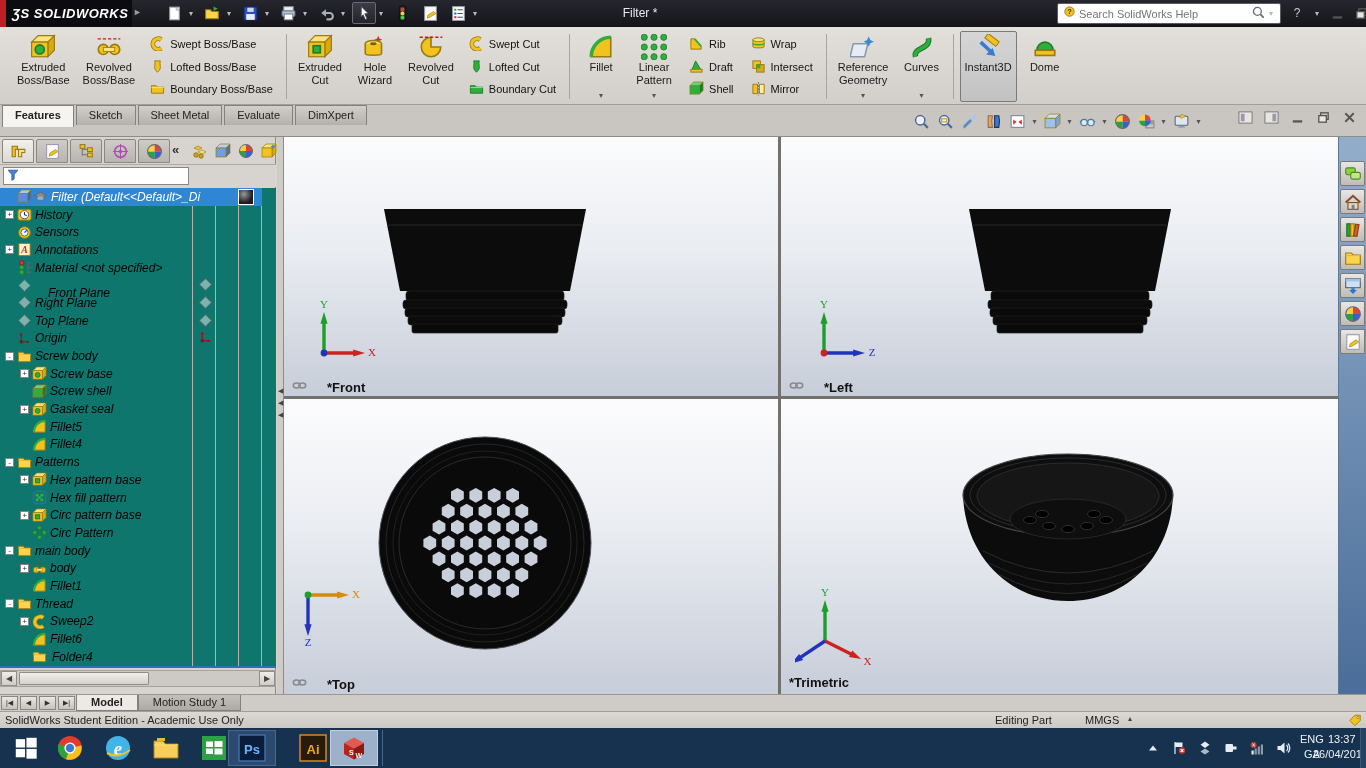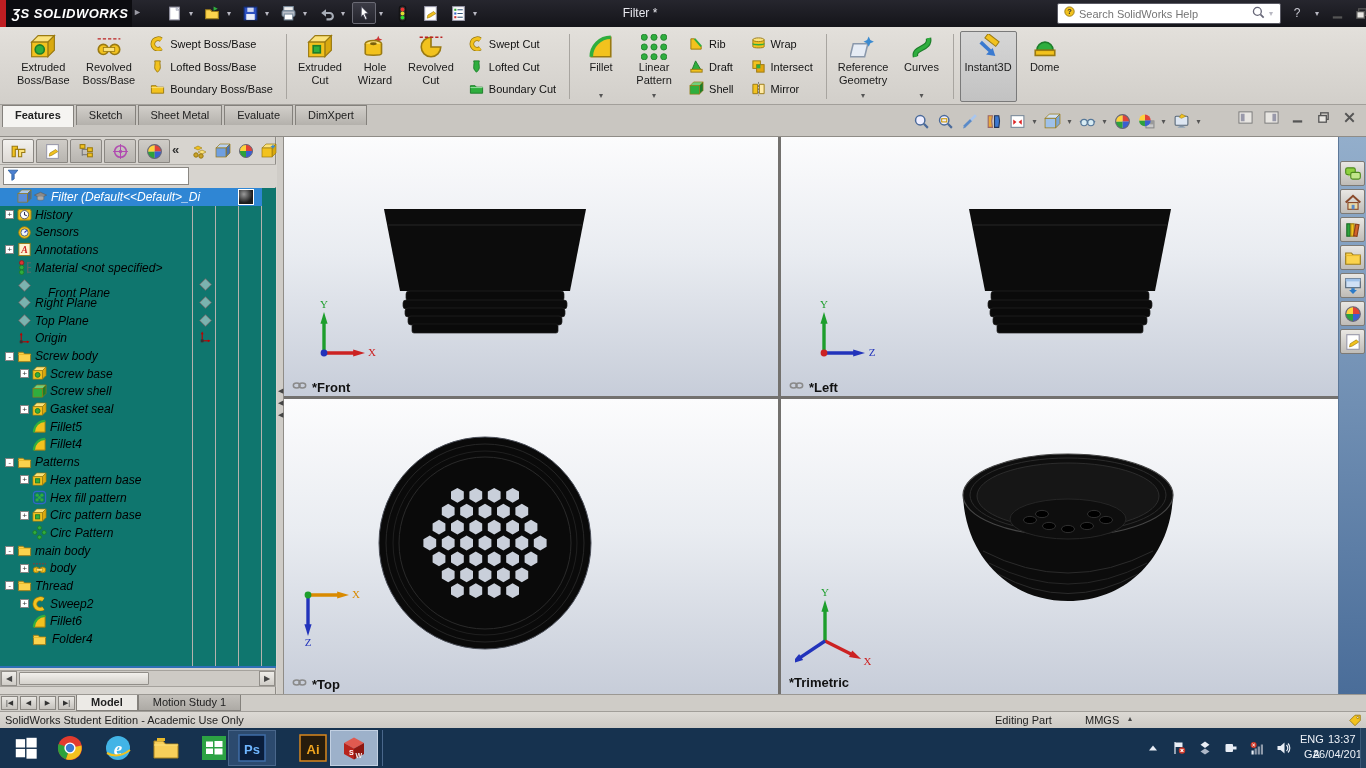--- a/index.html
+++ b/index.html
@@ -73,21 +73,21 @@
   .sc-btn{width:16px;height:15px;background:linear-gradient(#efede9,#cfccc7);border:1px solid #918e89;font-size:8px;color:#444;display:flex;align-items:center;justify-content:center;}
   #sc-thumb{position:absolute;left:18px;top:1px;width:130px;height:13px;background:linear-gradient(#f2f0ec,#d4d1cc);border:1px solid #918e89;border-radius:1px;}
 
   
   #splitter{left:277px;top:0;width:7px;height:557px;background:#cfccc7;border-right:1px solid #8f8c87;}
   .sp-arr{position:absolute;left:1px;font-size:7px;color:#444;}
 
   
   #graphics{left:284px;top:0;width:1054px;height:557px;background:#aab2c2;}
   .vp{position:absolute;overflow:hidden;background:linear-gradient(180deg,#fcfcfd 0%,#e9ecf1 45%,#c7cdd9 100%);}
-  .vp-label{position:absolute;font-size:13px;font-weight:bold;color:#111;display:flex;align-items:center;gap:5px;}
+  .vp-label{position:absolute;font-size:13px;font-weight:bold;color:#111;display:flex;align-items:center;gap:20px;}
   #vdiv{position:absolute;left:494px;top:0;width:3px;height:557px;background:#73716e;}
   #hdiv{position:absolute;left:0;top:259px;width:1054px;height:3px;background:#73716e;}
 
   
   #taskpane{left:1338px;top:0;width:28px;height:557px;background:linear-gradient(180deg,#93aecb,#4a6d99);border-left:1px solid #5d7899;}
   .tp-btn{position:absolute;left:1px;width:25px;height:25px;background:linear-gradient(#e9e7e3,#bfbcb7);border:1px solid #7d7a75;border-radius:2px;display:flex;align-items:center;justify-content:center;}
 
   
   #bottomtabs{left:0;top:694px;width:1366px;height:17px;background:#cfccc7;border-top:1px solid #9b9893;}
   .nav-btn{float:left;width:17px;height:14px;margin:1px 1px 0 1px;background:linear-gradient(#e9e7e3,#c6c3be);border:1px solid #8a8782;display:flex;align-items:center;justify-content:center;font-size:7px;color:#333;}
@@ -873,20 +873,27 @@
           </div>
           <div class="trow">
             <span class="texp" style="left: 20px;">+</span>
             <span class="tic" style="left: 32px;"><svg width="15" height="15" viewBox="0 0 16 16" xmlns="http://www.w3.org/2000/svg">
                 <line x1="1" y1="3" x2="15" y2="3" stroke="#b22" stroke-width=".8" stroke-dasharray="2,1.2"></line>
                 <circle cx="4.5" cy="9.5" r="3.1" fill="#f2c21e" stroke="#9a7a12"></circle>
                 <circle cx="11.5" cy="9.5" r="3.1" fill="#f2c21e" stroke="#9a7a12"></circle>
                 <rect x="4.5" y="8.3" width="7" height="2.4" fill="#fbe27a" stroke="#9a7a12" stroke-width=".5"></rect>
               </svg></span>
             <span class="tlabel" style="left: 50px;">body</span>
+          </div>
+          <div class="trow">
+            <span class="tic" style="left: 32px;"><svg width="15" height="15" viewBox="0 0 16 16" xmlns="http://www.w3.org/2000/svg">
+                <path d="M2,14 A12,12 0 0 1 14,2 L14,14 Z" fill="#f2c21e" stroke="#9a7a12"></path>
+                <path d="M2,14 A12,12 0 0 1 14,2" stroke="#2fae3e" stroke-width="2.2" fill="none"></path>
+              </svg></span>
+            <span class="tlabel" style="left: 50px;">Fillet1</span>
           </div>
           <div class="trow">
             <span class="texp" style="left: 5px;">-</span>
             <span class="tic" style="left: 17px;"><svg width="15" height="15" viewBox="0 0 16 16" xmlns="http://www.w3.org/2000/svg">
                 <path d="M1.5,3.5 h5 l1.6,1.8 h6.4 V13.5 H1.5 Z" fill="#fbd34d" stroke="#9a7b1a"></path>
                 <path d="M1.5,5.8 h13" stroke="#e8b92a"></path>
               </svg></span>
             <span class="tlabel" style="left: 35px;">Thread</span>
           </div>
           <div class="trow">

